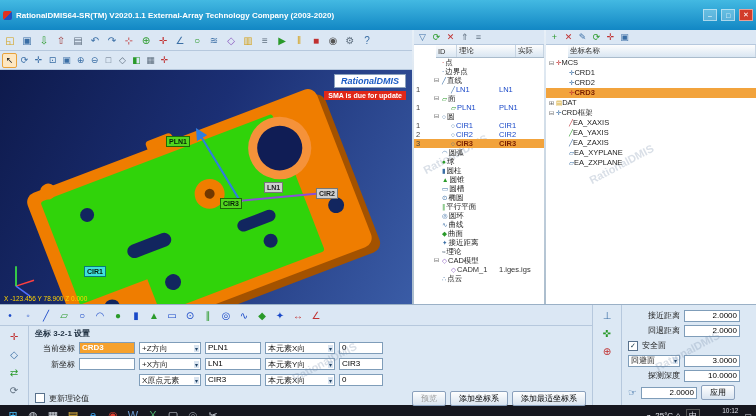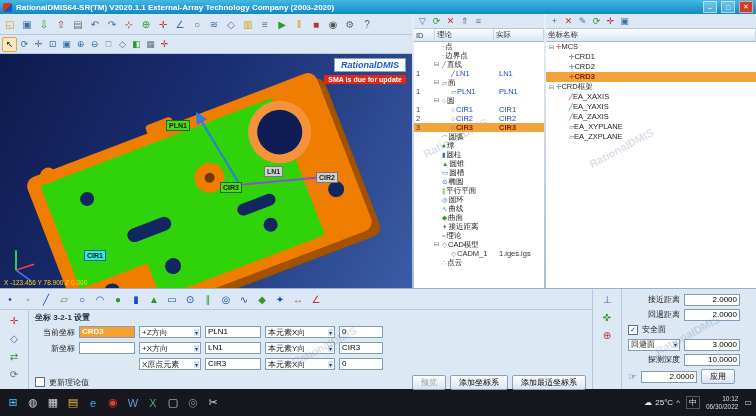--- a/index.html
+++ b/index.html
@@ -1,20 +1,20 @@
 <!DOCTYPE html>
 <html><head>
 <meta charset="utf-8">
 <style>
   html,body{margin:0;padding:0;}
   .app{position:relative;width:756px;height:416px;overflow:hidden;background:#cfdcec;
        font-family:"Liberation Sans","DejaVu Sans",sans-serif;font-size:9px;color:#222;
        display:flex;flex-direction:column;}
   
-  .titlebar{height:14px;flex:none;display:flex;align-items:center;gap:4px;padding:0 3px;
+  .titlebar{height:14px;flex:none;display:flex;align-items:center;gap:4px;padding:8px 3px;
             background:linear-gradient(#43b9e2,#1287c4);color:#fff;font-size:8px;}
   .applogo{width:9px;height:9px;border-radius:2px;flex:none;
            background:linear-gradient(135deg,#e03020 50%,#2050c0 50%);}
   .titletext{flex:1;white-space:nowrap;overflow:hidden;font-weight:bold;}
   .winbtn{width:12px;height:10px;flex:none;display:flex;align-items:center;justify-content:center;
           background:rgba(255,255,255,.25);border:1px solid rgba(255,255,255,.5);font-size:7px;cursor:default;}
   .winbtn.close{background:#d23c2a;}
   
   .toolbar{display:flex;align-items:center;gap:1px;padding:0 2px;background:#dbe7f4;
            border-bottom:1px solid #b6c8dd;}
@@ -40,21 +40,21 @@
         padding:1px 6px;font-size:9px;font-weight:bold;font-style:italic;color:#1a5bc4;}
   .banner{position:absolute;right:6px;top:21px;background:#e02818;color:#fff;
           padding:1px 4px;font-size:7px;font-weight:bold;}
   .splitter{width:2px;flex:none;background:linear-gradient(#e8f0f8,#aabccc);}
   
   .panel{display:flex;flex-direction:column;background:#fff;}
   .featpanel{width:130px;flex:none;}
   .coordpanel{flex:1;}
   .panel-tb{height:14px;flex:none;padding:0 2px;}
   .phead{height:12px;flex:none;display:flex;font-size:7.5px;color:#333;
-         background:linear-gradient(#fdfdfd,#d9e6f2);border-bottom:1px solid #aabccc;}
+         background:linear-gradient(#fdfdfd,#d9e6f2);border-bottom:1px solid #aabccc;margin-left:22px;}
   .phead span{padding-left:2px;border-right:1px solid #c6d4e2;height:100%;display:flex;align-items:center;}
   .h-id{width:18px;flex:none;}
   .h-theo{width:56px;flex:none;}
   .h-act{flex:1;}
   .bodywrap{flex:1;position:relative;overflow:hidden;}
   .treebody{position:absolute;inset:0;overflow:hidden;}
   .frow{display:flex;height:9px;line-height:9px;font-size:7.5px;align-items:center;white-space:nowrap;}
   .frow .c-id{width:18px;flex:none;padding-left:2px;color:#444;}
   .frow .c-theo{width:56px;flex:none;display:flex;align-items:center;gap:1px;overflow:hidden;}
   .frow .c-act{flex:1;overflow:hidden;}
@@ -503,20 +503,25 @@
             <span class="pre"></span>
             <span class="fic" style="color: rgb(58, 110, 165);">✛</span>
             <span class="txt">CRD2</span>
           </div>
             <div class="crow lvl1 sel">
             <span class="pre"></span>
             <span class="fic" style="color: rgb(192, 48, 48);">✛</span>
             <span class="txt">CRD3</span>
           </div>
             <div class="crow lvl0">
+            <span class="pre">⊞</span>
+            <span class="fic" style="color: rgb(212, 160, 23);">▤</span>
+            <span class="txt">DAT</span>
+          </div>
+            <div class="crow lvl0">
             <span class="pre">⊟</span>
             <span class="fic" style="color: rgb(58, 110, 165);">✛</span>
             <span class="txt">CRD框架</span>
           </div>
             <div class="crow lvl1">
             <span class="pre"></span>
             <span class="fic" style="color: rgb(192, 48, 48);">╱</span>
             <span class="txt">EA_XAXIS</span>
           </div>
             <div class="crow lvl1">

